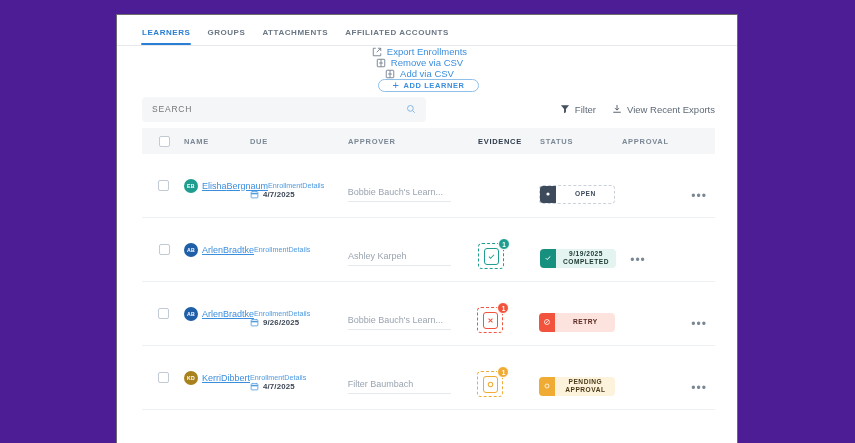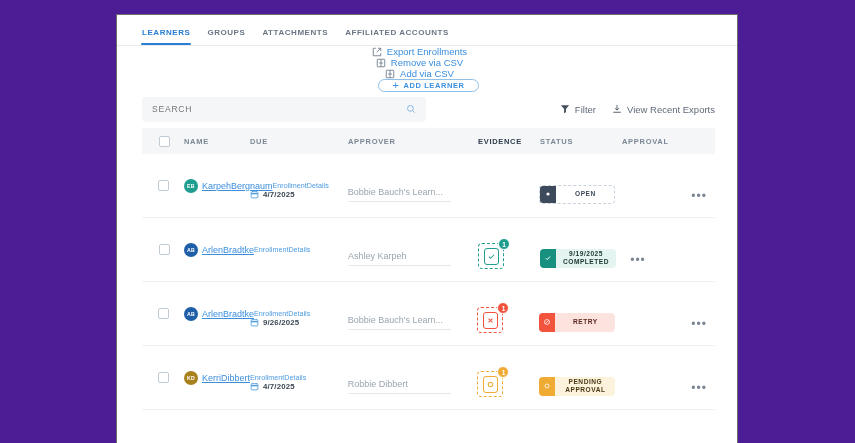--- a/index.html
+++ b/index.html
@@ -317,21 +317,21 @@
       </div>
 
       <div id="rows">
           <div class="trow">
             <div class="cell c-check">
               <div class="cbox"></div>
             </div>
             <div class="cell c-name namecell">
               <div class="nameline">
                 <div class="avatar" style="background:#1f9e8f">EB</div>
-                <span class="nm">Karpeh</span>
+                <span class="nm">Elisha</span>
               </div>
               <span class="nm2">Bergnaum</span>
               <span class="enr">Enrollment</span>
               <span class="enr">Details</span>
             </div>
             <div class="cell c-due datecell">
               <span class="cal">
                 <svg viewBox="0 0 16 16" width="9" height="9" fill="none" stroke="#4f9fe0" stroke-width="1.5">
                   <rect x="2" y="3" width="12" height="11" rx="1.5"></rect>
                   <path d="M2 6.5h12" stroke-width="2.4"></path>
@@ -476,21 +476,21 @@
               <span class="cal">
                 <svg viewBox="0 0 16 16" width="9" height="9" fill="none" stroke="#4f9fe0" stroke-width="1.5">
                   <rect x="2" y="3" width="12" height="11" rx="1.5"></rect>
                   <path d="M2 6.5h12" stroke-width="2.4"></path>
                   <path d="M5 1.6v2.4M11 1.6v2.4"></path>
                 </svg>
               </span>
               <span class="datetxt">4/7/2025</span>
             </div>
             <div class="cell c-appr apprcell">
-              <div class="apprfield">Robbie Dibbert</div>
+              <div class="apprfield">Filter Baumbach</div>
             </div>
             <div class="cell c-evid evidcell">
               <div class="evidbox" style="border-color:#f0ab35">
                 <div class="evidinner" style="color:#f0ab35">
                   <svg viewBox="0 0 16 16" width="9" height="9" fill="none" stroke="#f0ab35" stroke-width="1.8">
                     <circle cx="8" cy="8" r="4"></circle>
                   </svg>
                 </div>
                 <div class="ebadge" style="background:#f0ab35">1</div>
               </div>

